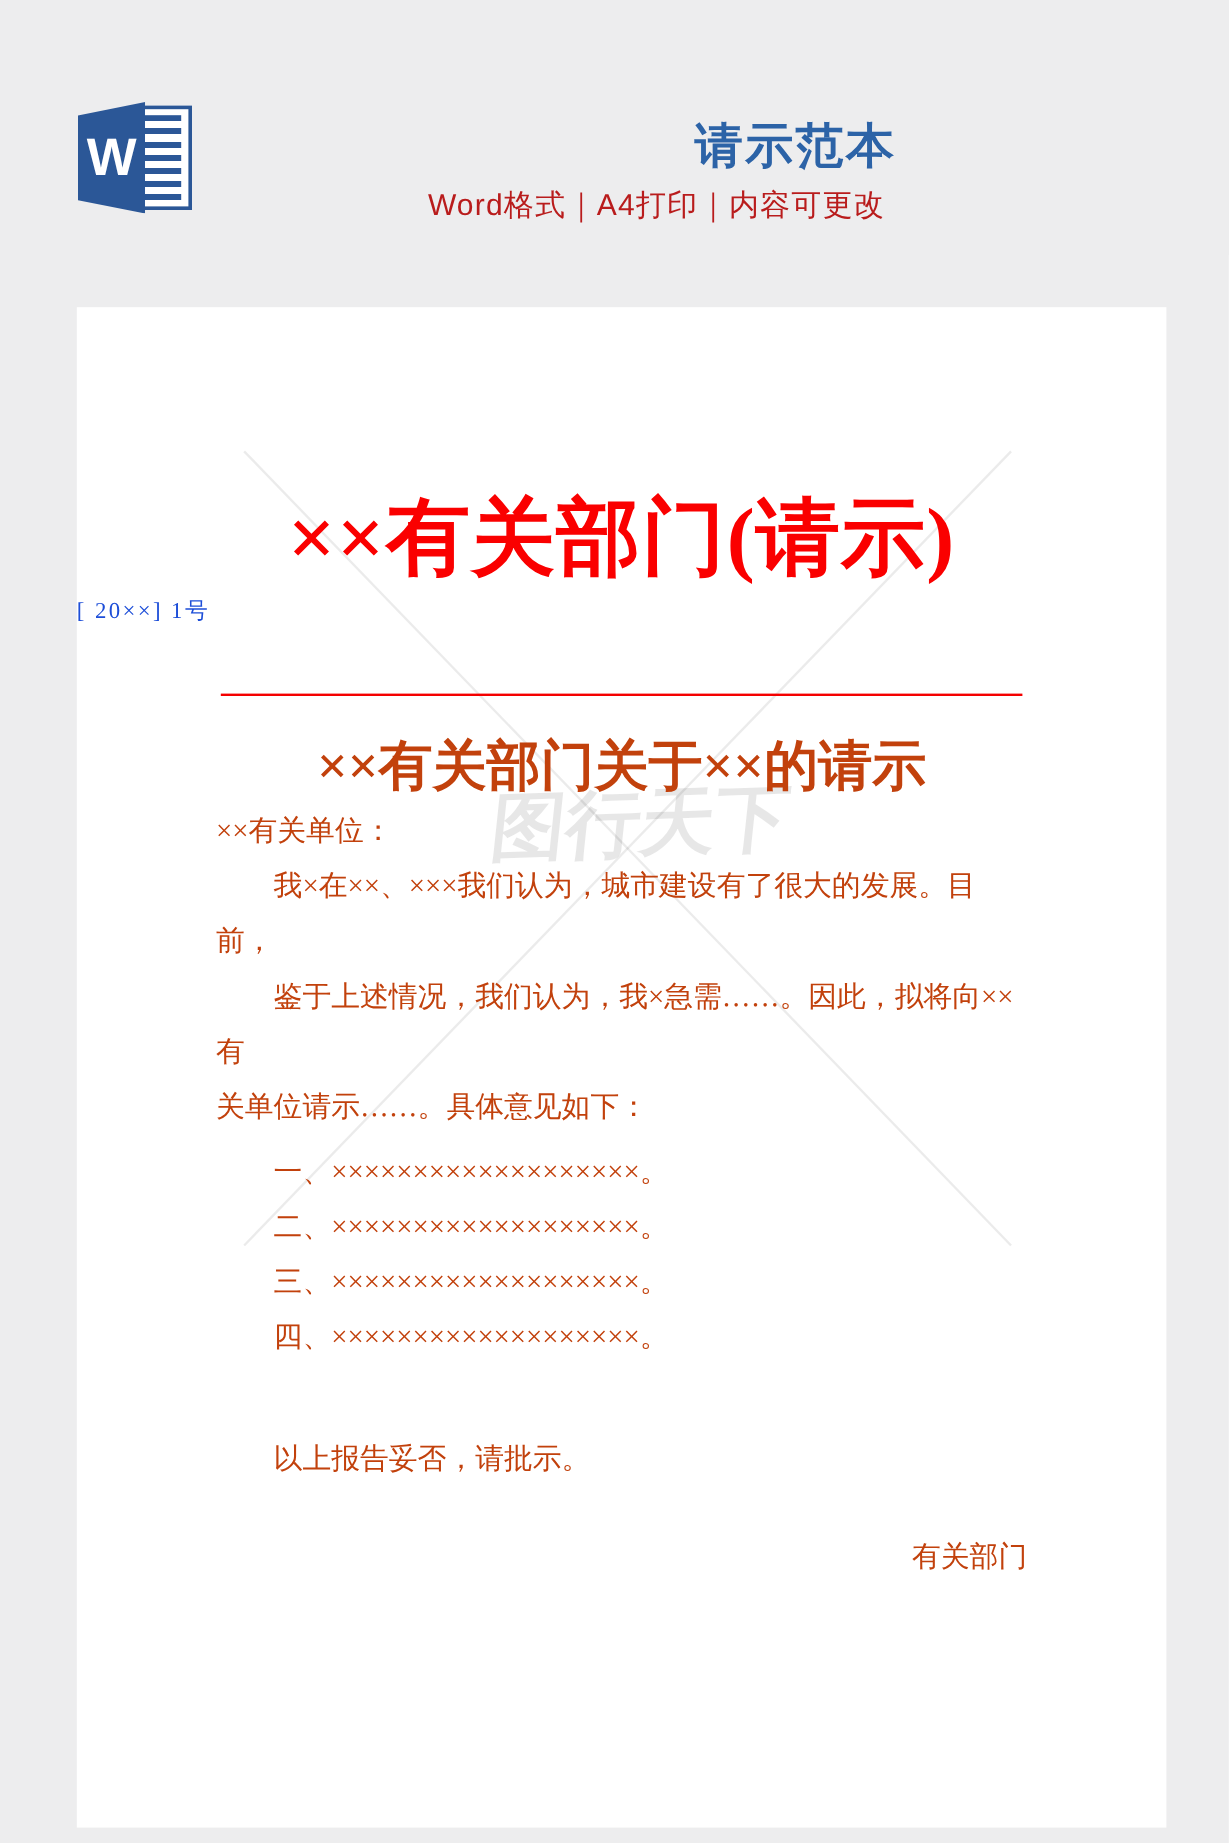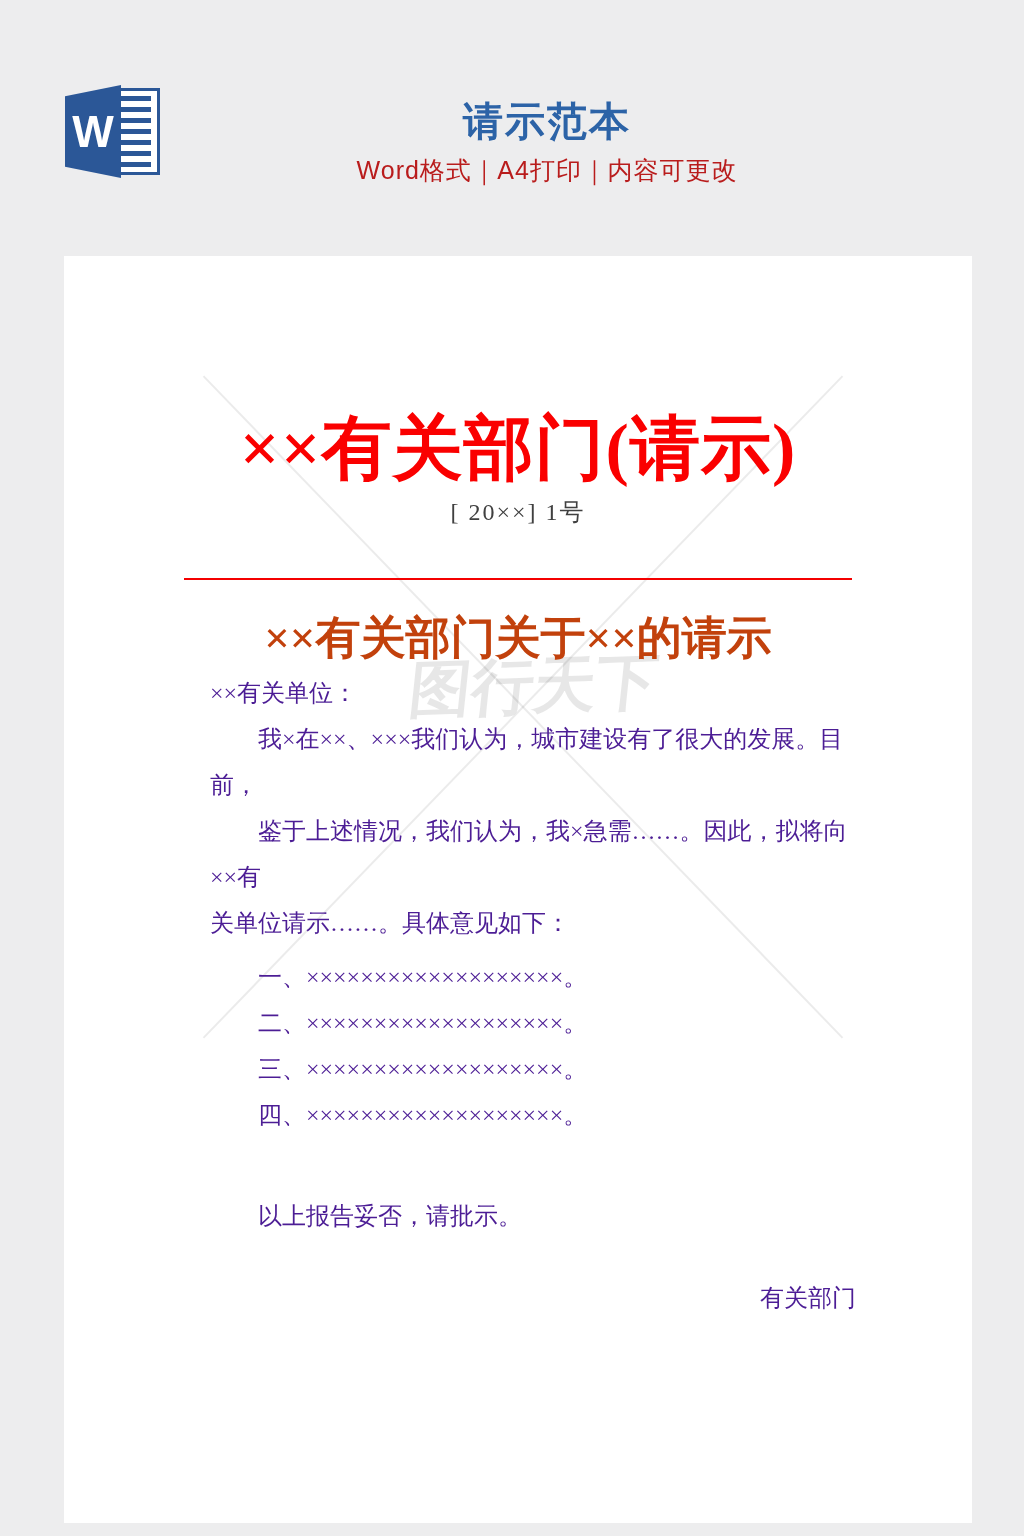--- a/index.html
+++ b/index.html
@@ -19,21 +19,21 @@
   }
   .icon-page-lines{width:100%;height:100%;
     background:repeating-linear-gradient(to bottom,#2b5797 0 5px,#ffffff 5px 11px);}
   .icon-cover{
     position:absolute;left:0;top:0;width:56px;height:93px;background:#2b5797;
     clip-path:polygon(0 12%,100% 0,100% 100%,0 88%);
     display:flex;align-items:center;justify-content:center;
     color:#fff;font-family:"Liberation Sans",sans-serif;font-weight:bold;font-size:44px;
   }
   .header-title{
-    position:absolute;top:94px;left:347px;width:400px;text-align:center;
+    position:absolute;top:94px;left:347px;width:400px;text-align:right;
     font-family:"Liberation Sans",sans-serif;font-weight:bold;
     font-size:40px;color:#2c63a7;letter-spacing:2px;
   }
   .header-subtitle{
     position:absolute;top:154px;left:327px;width:440px;text-align:center;
     font-family:"Liberation Sans",sans-serif;
     font-size:25px;color:#b91c1c;letter-spacing:1px;
   }
 
   
@@ -54,33 +54,33 @@
     text-align:center;white-space:nowrap;
   }
 
   .doc-title{
     position:absolute;top:146px;left:0;right:0;z-index:1;
     text-align:center;font-size:70px;font-weight:bold;color:#fa0000;
     letter-spacing:1px;white-space:nowrap;
   }
   .doc-number{
     position:absolute;top:240px;left:0;right:0;z-index:1;
-    text-align:center;font-size:24px;color:#404040;letter-spacing:2px;
+    font-size:19px;color:#1d4ed8;letter-spacing:2px;
   }
   .red-line{
     position:absolute;top:322px;left:120px;width:668px;height:2px;
     background:#f40000;z-index:1;
   }
   .doc-heading{
     position:absolute;top:352px;left:0;right:0;z-index:1;
     text-align:center;font-size:45px;font-weight:bold;color:#c2410c;
   }
   .doc-body{
-    position:absolute;top:414px;left:146px;right:116px;z-index:1;
-    font-size:24px;line-height:46px;color:#4c1d95;
+    position:absolute;top:414px;left:116px;right:116px;z-index:1;
+    font-size:24px;line-height:46px;color:#c2410c;
   }
   .indent{text-indent:2em;}
   .list-block{margin-top:8px;}
   .list-item{text-indent:2em;}
   .closing{margin-top:55px;text-indent:2em;}
   .signature-block{margin-top:36px;text-align:right;}
 </style>
 </head>
 <body>
 

